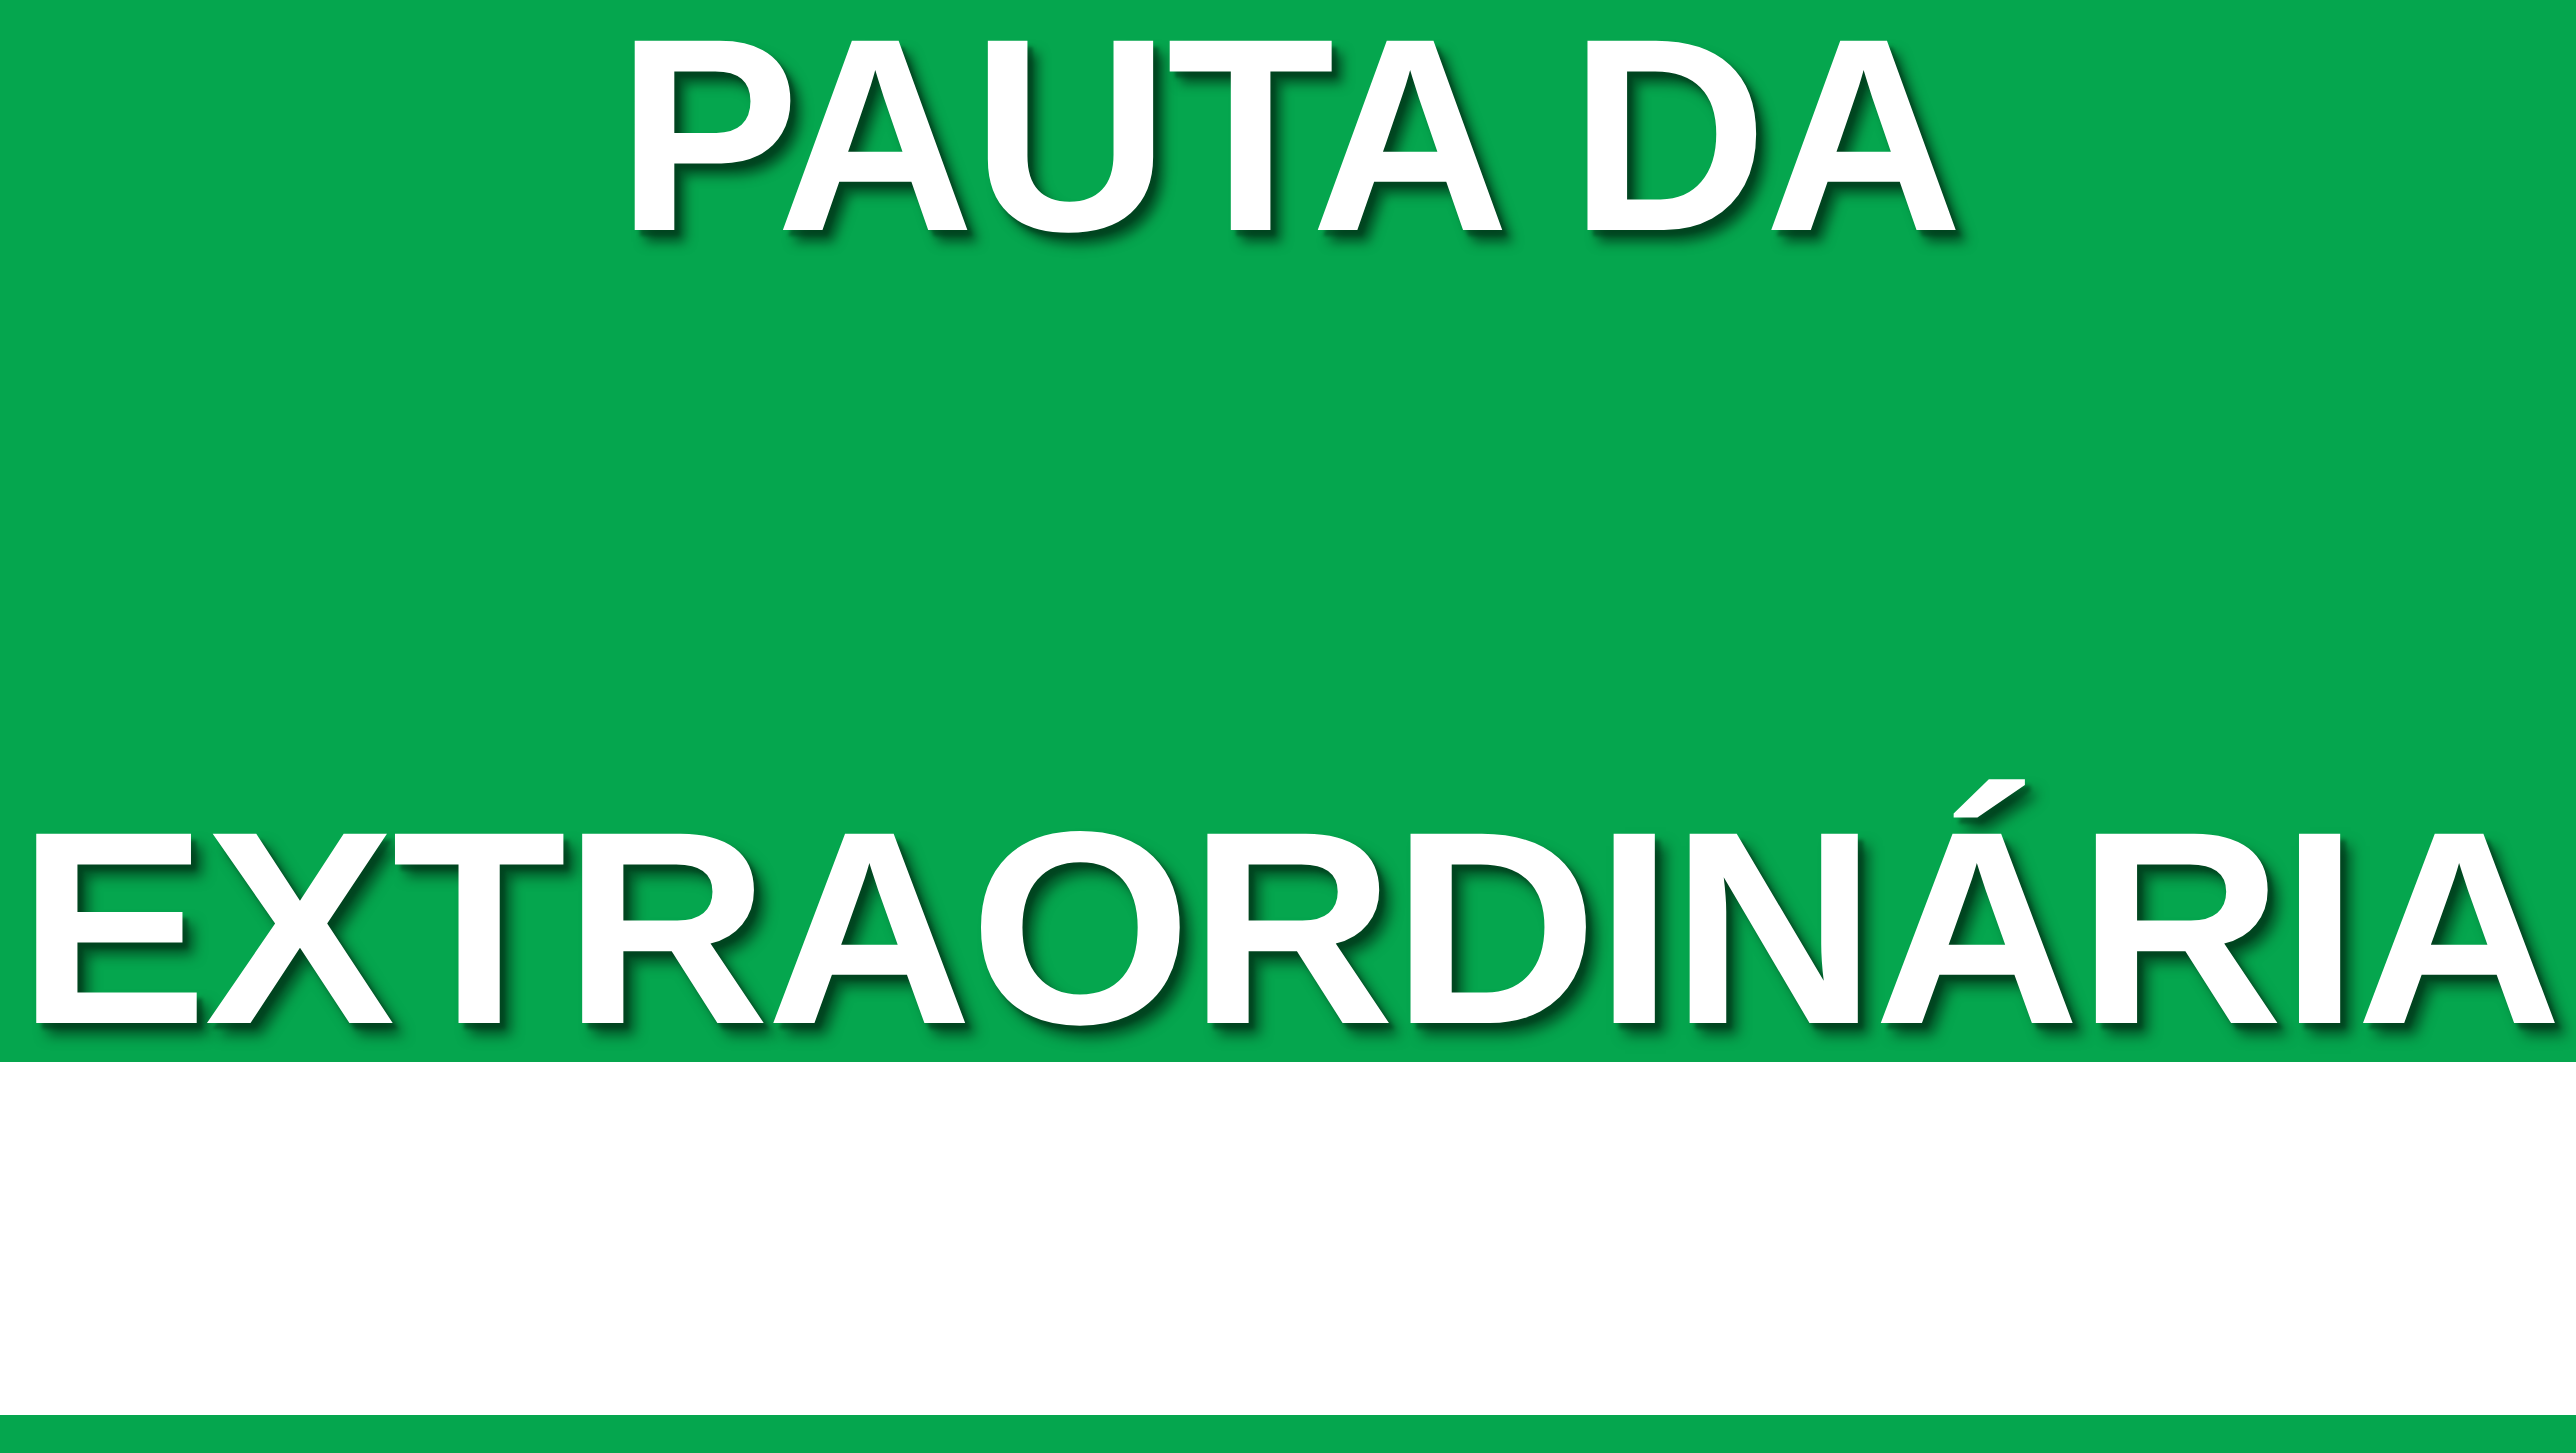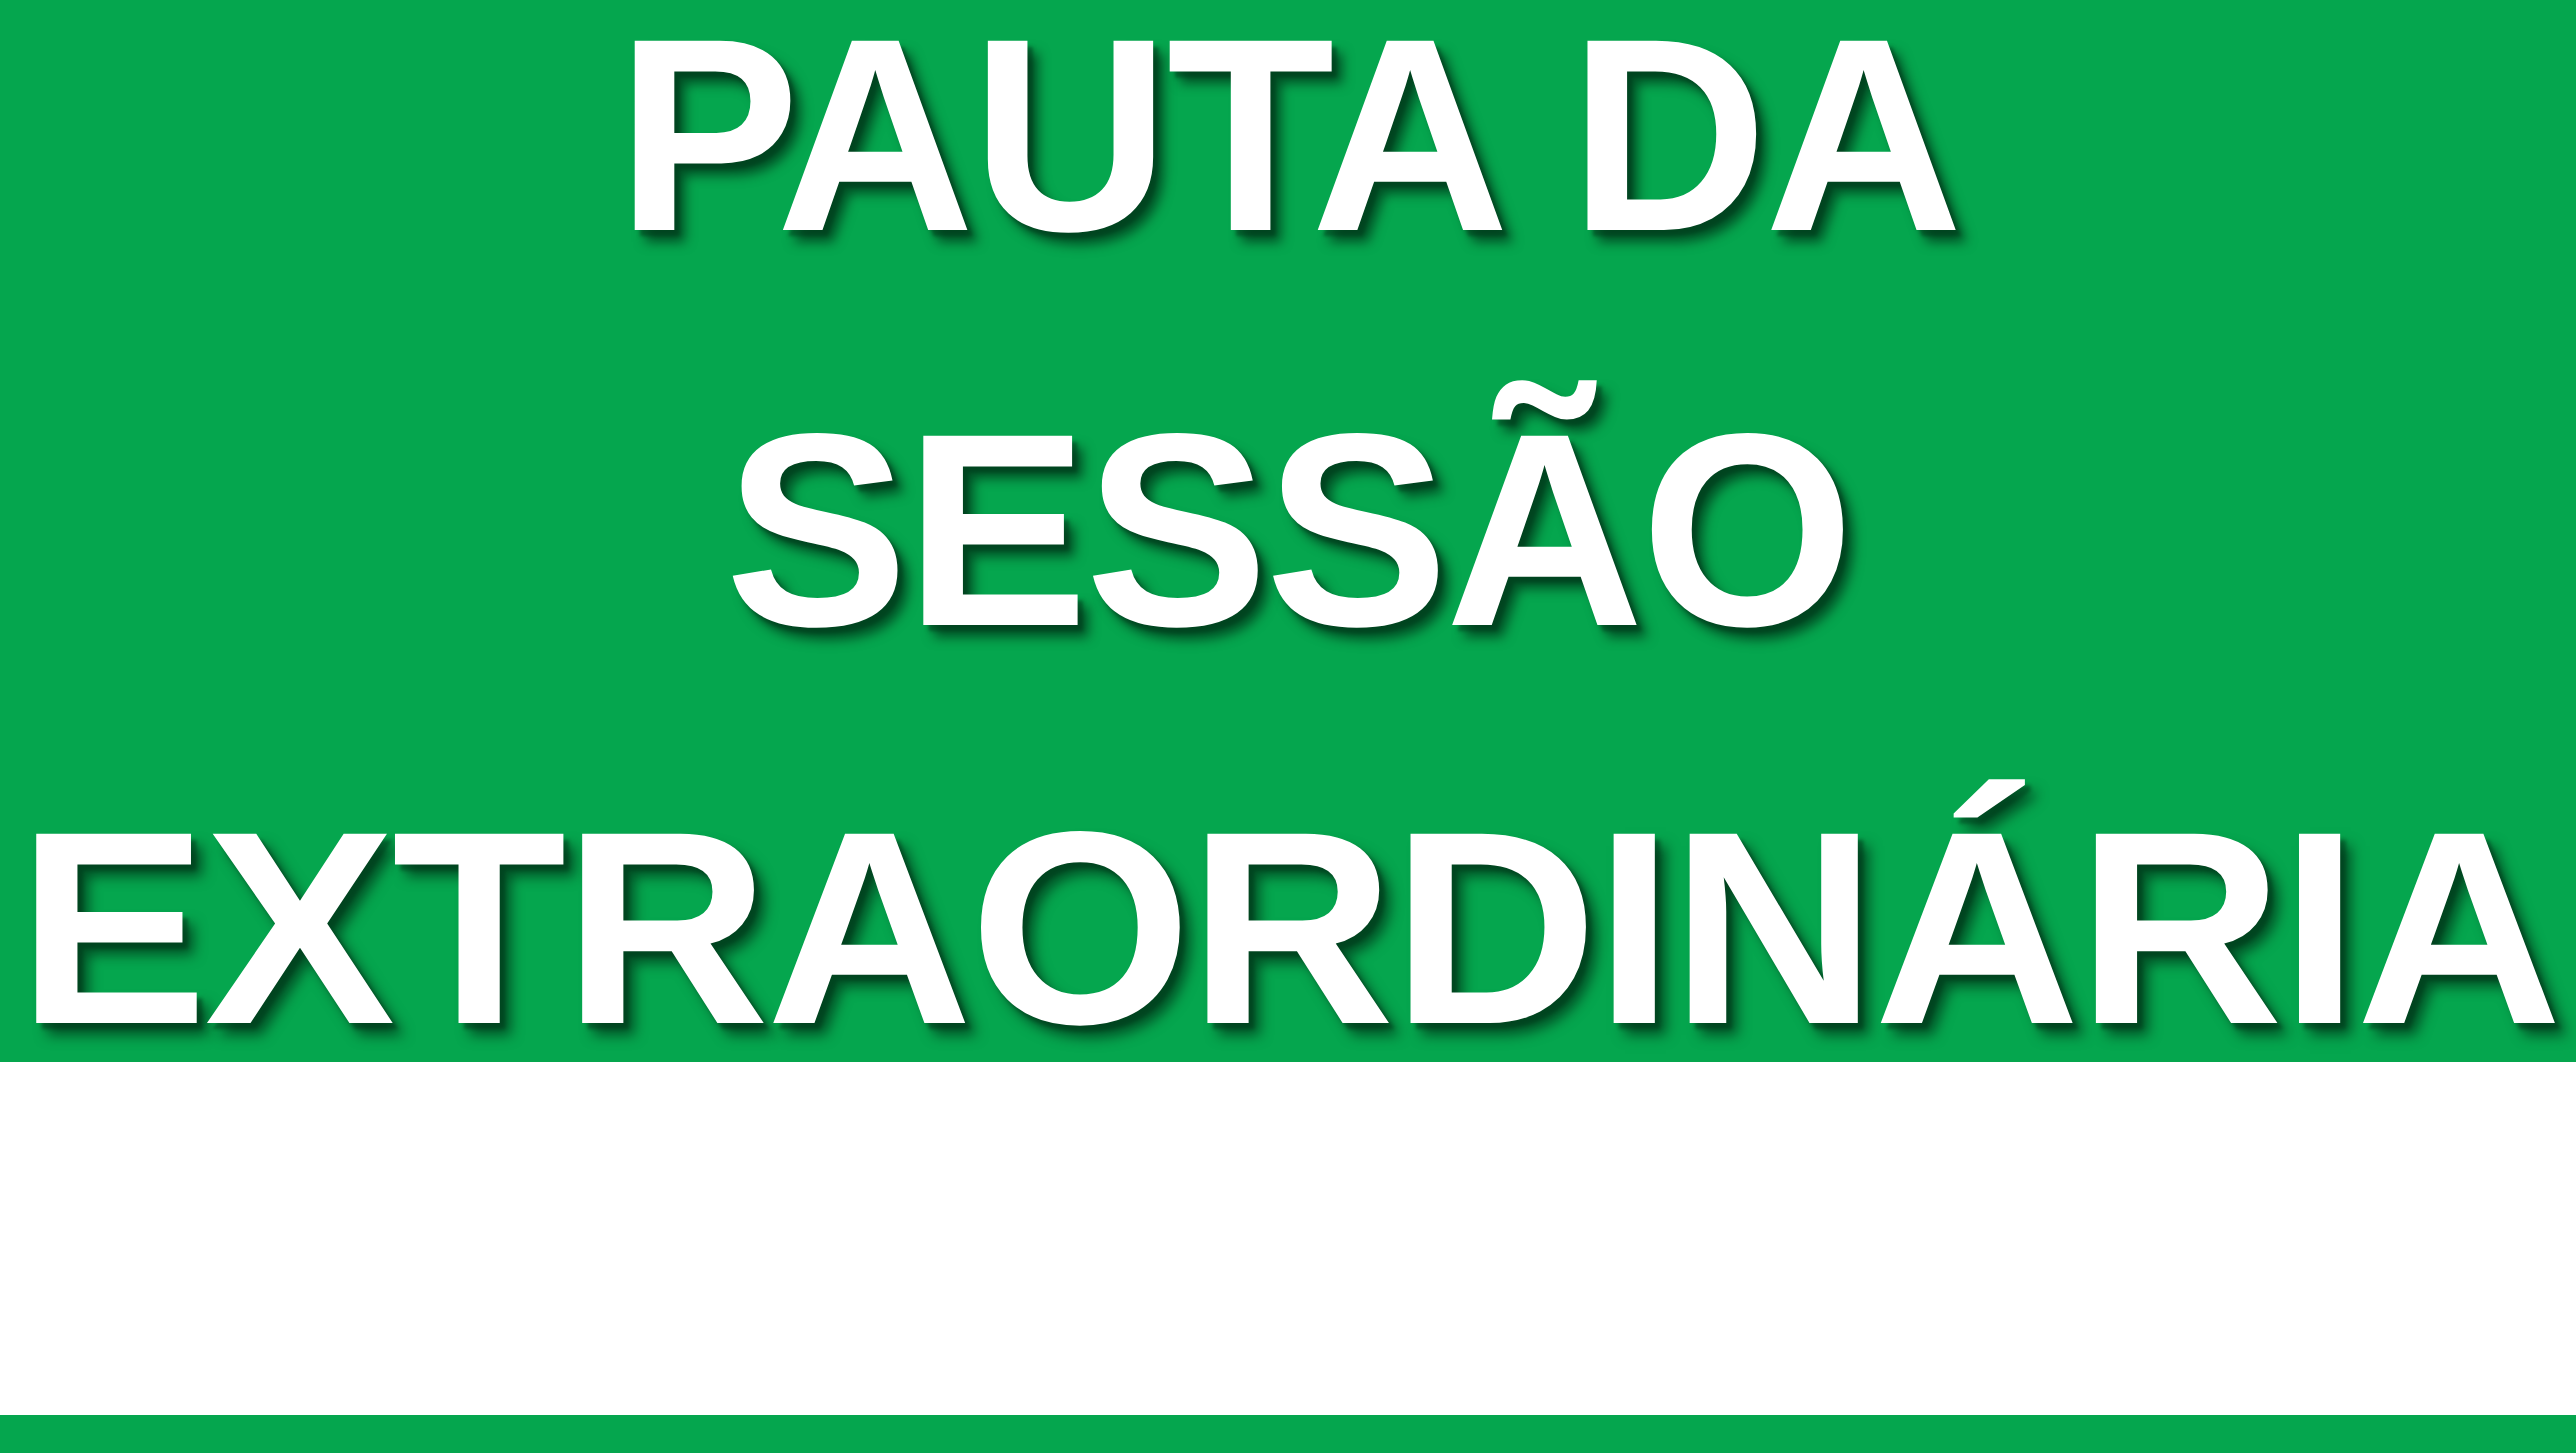--- a/index.html
+++ b/index.html
@@ -87,21 +87,20 @@
   }
 </style>
 </head>
 <body>
 
 <div id="poster">
 
   <div class="hero">
     <div class="hero-title">
       <span class="title-line title-line-1">PAUTA DA</span>
-      <span class="title-line title-line-2">SESSÃO</span>
       <span class="title-line title-line-3">EXTRAORDINÁRIA</span>
     </div>
   </div>
 
   <div class="footer">
 
     
     
 
     

